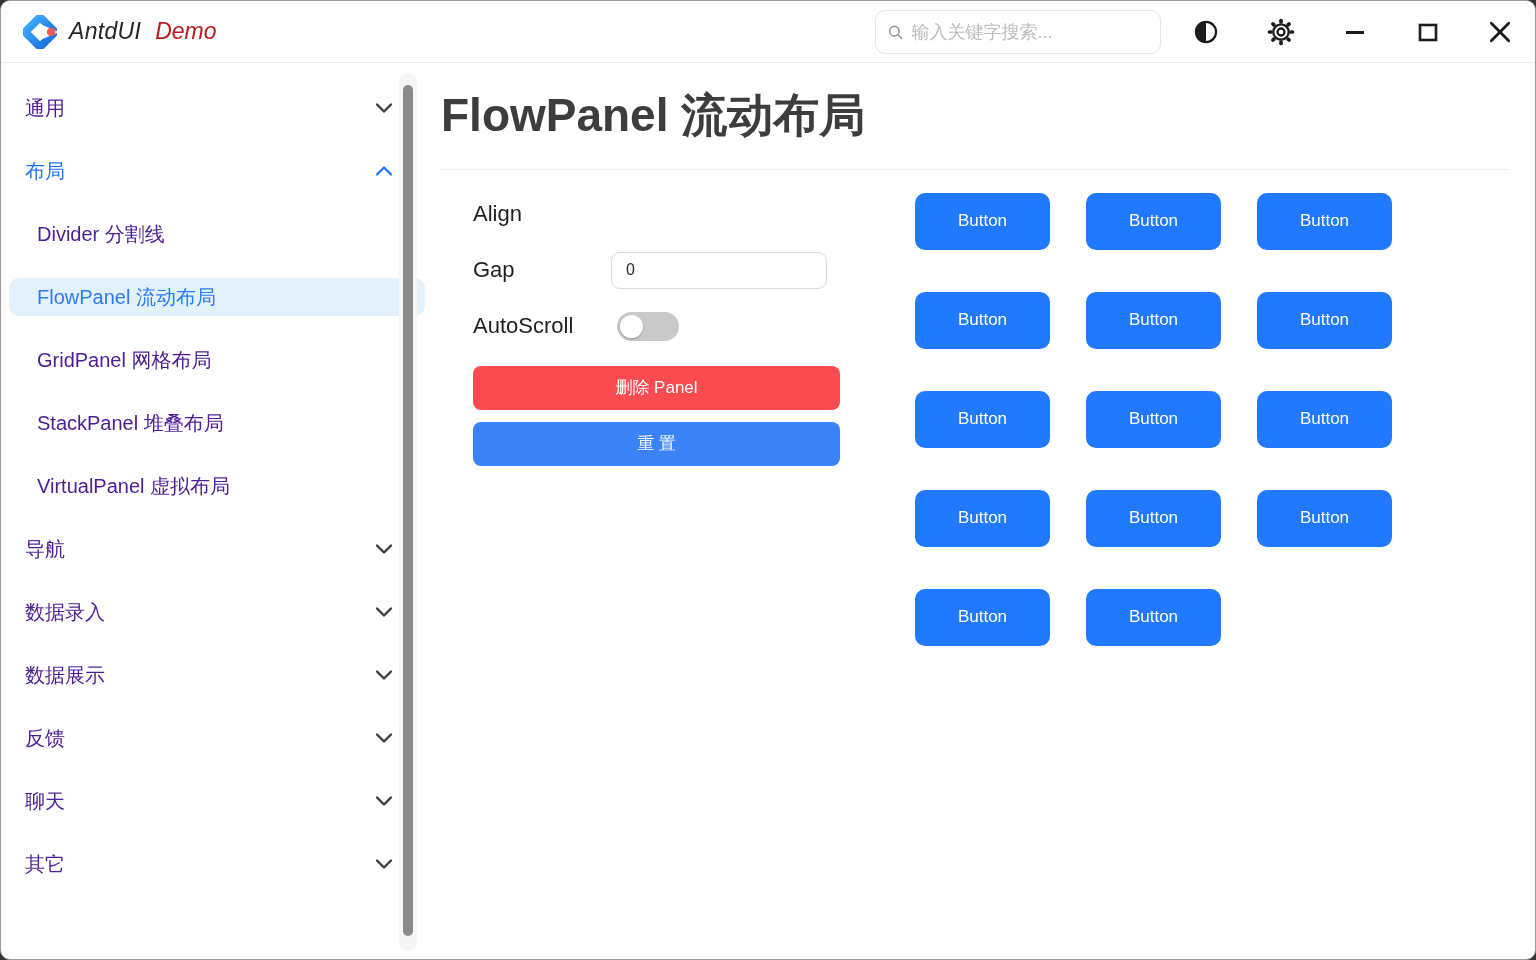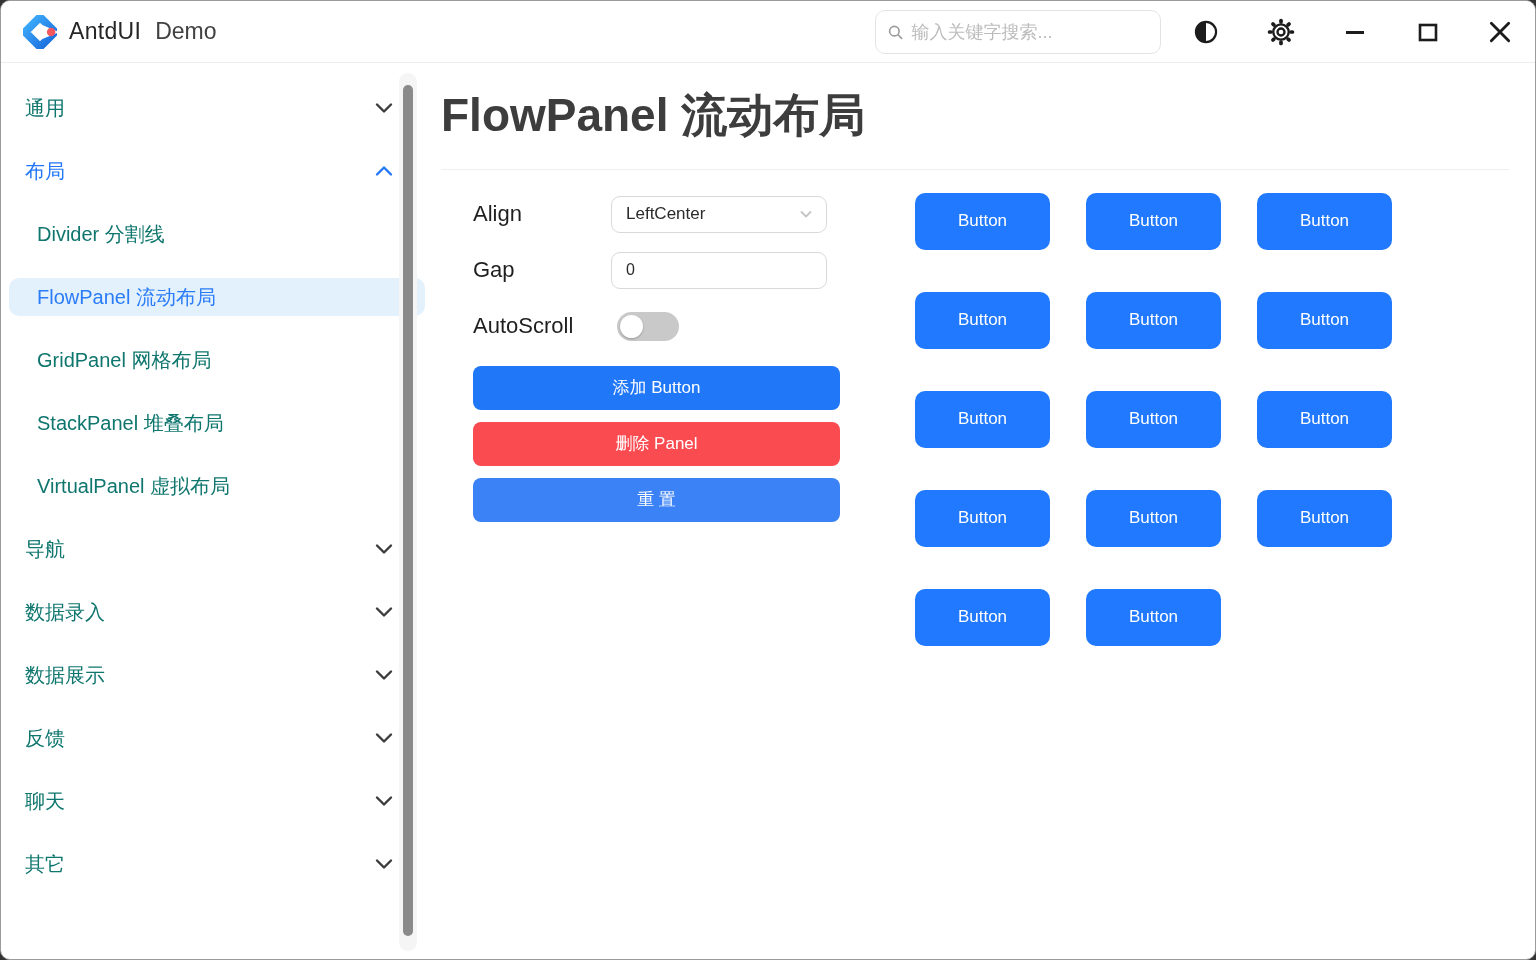--- a/index.html
+++ b/index.html
@@ -13,24 +13,24 @@
     width:1536px; height:960px; background:#ffffff;
     border-radius:10px; overflow:hidden; position:relative;
     border:1px solid #9b9b9b;
   }
 
   
   .titlebar {
     height:62px; display:flex; align-items:center; position:relative;
     border-bottom:1px solid #ededed; background:#fff;
   }
-  .brand { display:flex; align-items:center; margin-left:22px; gap:12px; }
+  .brand { display:flex; align-items:center; margin-left:22px; gap:12px;font-style:italic; }
   .logo-icon { width:34px; height:34px; display:block; }
   .app-title { font-size:23px; color:#262626; font-weight:500; letter-spacing:.3px; }
-  .app-subtitle { font-size:23px; color:#404040; font-weight:400; margin-left:2px; }
+  .app-subtitle { font-size:23px; color:#b91c1c; font-weight:400; margin-left:2px; }
 
   .tb-right { position:absolute; right:0; top:0; height:62px; display:flex; align-items:center; }
   .search-box {
     width:286px; height:44px; border:1px solid #e3e3e3; border-radius:10px;
     display:flex; align-items:center; padding:0 12px; gap:8px; background:#fff;
   }
   .search-box input {
     border:none; outline:none; font-size:18px; color:#444; width:100%;
     font-family:inherit; background:transparent;
   }
@@ -55,21 +55,21 @@
     background:#f5f5f5; border-radius:9px; z-index:3;
   }
   .side-scroll-thumb {
     position:absolute; left:4px; top:12px; width:10px; height:851px;
     background:#8a8a8a; border-radius:5px;
   }
   .side-item {
     height:38px; margin:0 0 25px 8px; width:416px; border-radius:10px;
     display:flex; align-items:center; cursor:pointer; position:relative;
   }
-  .side-item .side-label { font-size:20px; color:#0f766e; }
+  .side-item .side-label { font-size:20px; color:#4c1d95; }
   .side-item.group .side-label { margin-left:16px; }
   .side-item.child .side-label { margin-left:28px; }
   .side-item .chev { position:absolute; right:30px; top:8px; width:22px; height:22px; }
   .side-item.active .side-label { color:#2278f7; }
   .side-item.selected { background:#e3f1fc; }
   .side-item.selected .side-label { color:#2b7cf7; }
 
   
   .main { flex:1; padding:24px 26px 0 20px; position:relative; overflow:hidden; }
   .page-title { font-size:46px; font-weight:600; color:#3d3d3d; line-height:1.25; }
@@ -275,43 +275,36 @@
 
     <main class="main">
       <h1 class="page-title">FlowPanel 流动布局</h1>
       <div class="hdivider"></div>
 
       <div class="demo-row">
         <div class="controls-col">
 
           <div class="cfg-row">
             <span class="cfg-label">Align</span>
-            <div class="select-box">
-              <span class="sel-value">LeftCenter</span>
-              <svg width="16" height="16" viewBox="0 0 16 16">
-                <polyline points="3.5,6 8,10.5 12.5,6" fill="none" stroke="#c5c5c5" stroke-width="1.8" stroke-linecap="round" stroke-linejoin="round"></polyline>
-              </svg>
-            </div>
           </div>
 
           <div class="cfg-row">
             <span class="cfg-label">Gap</span>
             <div class="input-box">
               <input type="text" value="0" style="">
             </div>
           </div>
 
           <div class="cfg-row toggle-row">
             <span class="cfg-label">AutoScroll</span>
             <div class="toggle">
               <div class="knob"></div>
             </div>
           </div>
 
-          <button class="action-btn primary">添加 Button</button>
           <button class="action-btn danger">删除 Panel</button>
           <button class="action-btn warning">重 置</button>
         </div>
 
         <div class="demo-grid" id="demoGrid">
             <button class="demo-btn">Button</button>
             <button class="demo-btn">Button</button>
             <button class="demo-btn">Button</button>
             <button class="demo-btn">Button</button>
             <button class="demo-btn">Button</button>

